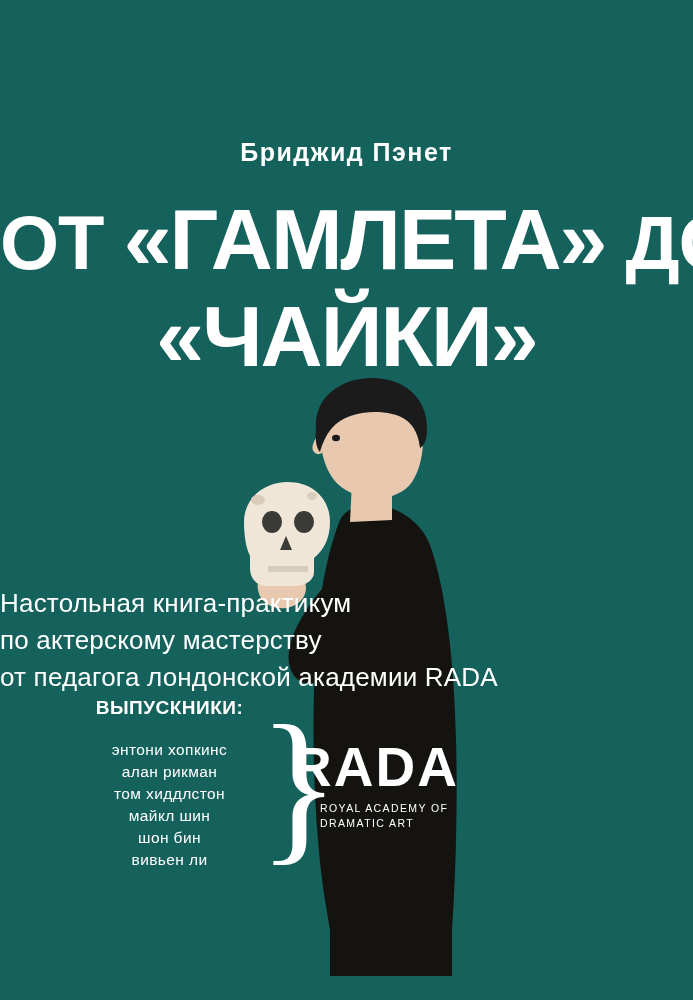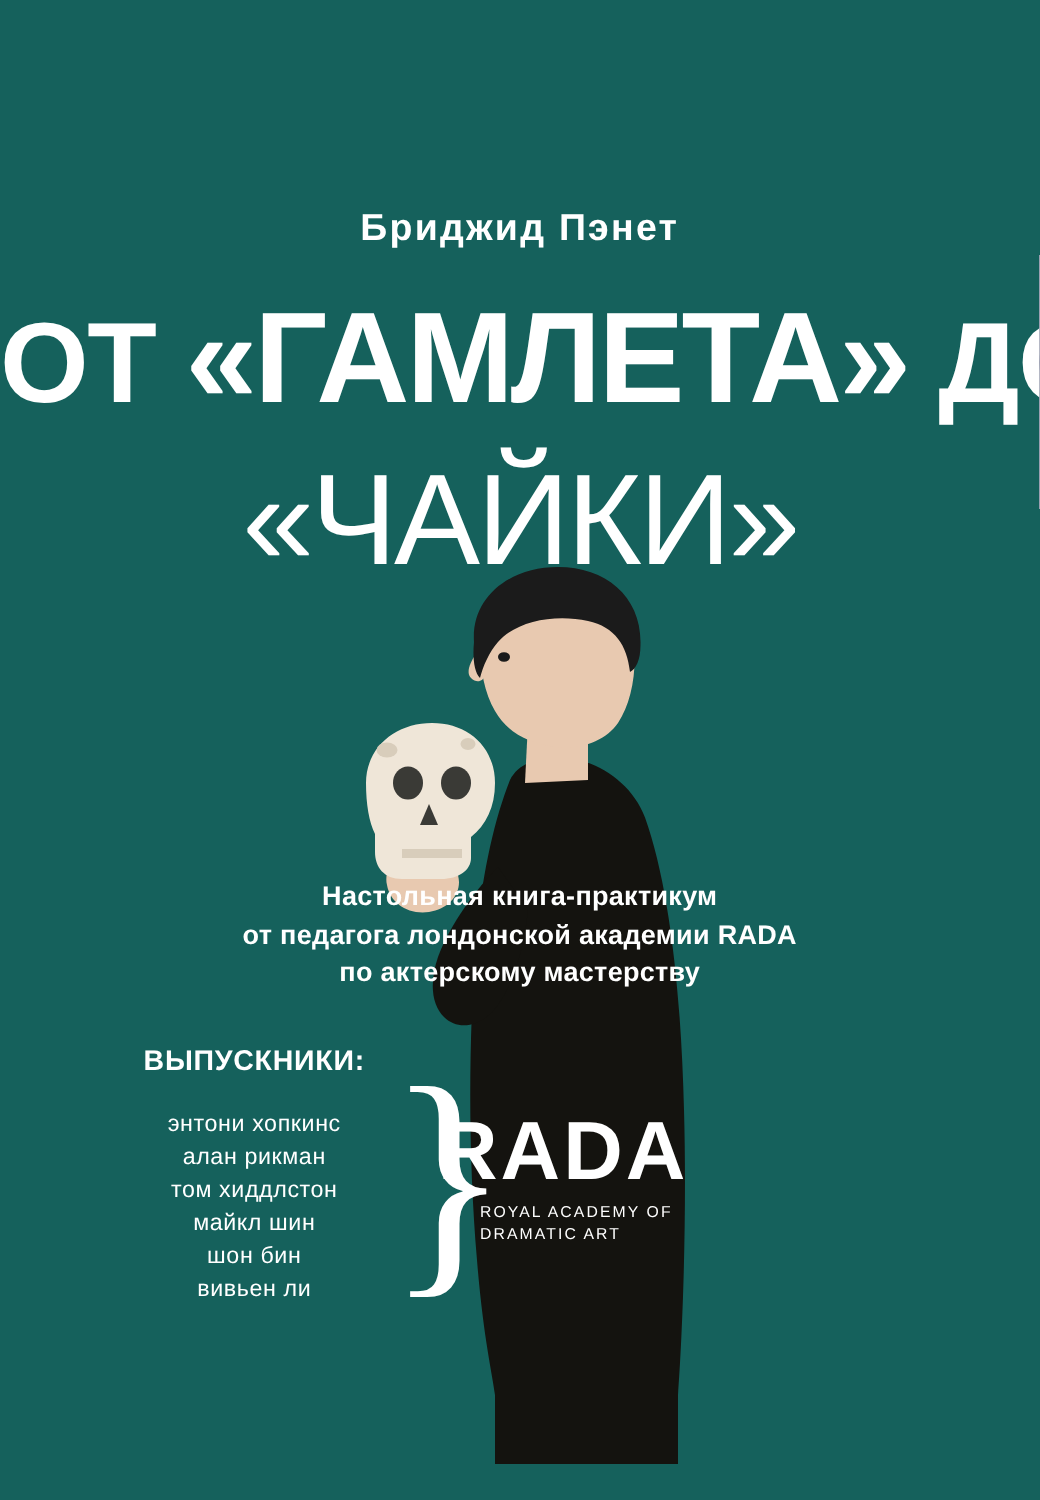--- a/index.html
+++ b/index.html
@@ -46,48 +46,47 @@
   }
   .title-line1 {
     font-size: 76px;
     font-weight: bold;
     line-height: 1.0;
     letter-spacing: -1px;
     white-space: nowrap;
   }
   .title-line2 {
     font-size: 76px;
-    font-weight: normal;
+    font-weight: bold;
     line-height: 1.0;
     letter-spacing: -1px;
-    margin-top: 22px;
+    margin-top: 11px;
     white-space: nowrap;
   }
   .big-word {
     font-size: 86px;
     letter-spacing: -2px;
   }
   
   .illus {
     position: absolute;
     left: 0;
     top: 370px;
     width: 693px;
     height: 620px;
   }
   
   .subtitle {
     position: absolute;
     left: 0;
     top: 585px;
     width: 693px;
-    text-align: center;
-    color: #ffffff;
-    font-size: 18px;
-    font-weight: bold;
+    color: #ffffff;
+    font-size: 26px;
+    font-weight: normal;
     line-height: 1.42;
     letter-spacing: 0.2px;
   }
   
   .alumni {
     position: absolute;
     left: 62px;
     top: 697px;
     width: 215px;
     text-align: center;
@@ -220,22 +219,22 @@
       <path d="M268 196 L 308 196 L 308 202 L 268 202 Z" fill="#d8cdbb"></path>
       <ellipse cx="258" cy="130" rx="7" ry="5" fill="#d8cdbb"></ellipse>
       <ellipse cx="312" cy="126" rx="5" ry="4" fill="#d8cdbb"></ellipse>
     </g>
 
     <path d="M330 600 L 452 600 L 452 606 L 330 606 Z" fill="#14130f"></path>
   </svg>
 
   <div class="subtitle">
     <div>Настольная книга-практикум</div>
+    <div>по актерскому мастерству</div>
     <div>от педагога лондонской  академии RADA</div>
-    <div>по актерскому мастерству</div>
   </div>
 
   <div class="alumni">
     <div class="alumni-title">ВЫПУСКНИКИ:</div>
     <div class="alumni-list">
       <div>энтони хопкинс</div>
       <div>алан рикман</div>
       <div>том хиддлстон</div>
       <div>майкл шин</div>
       <div>шон бин</div>

